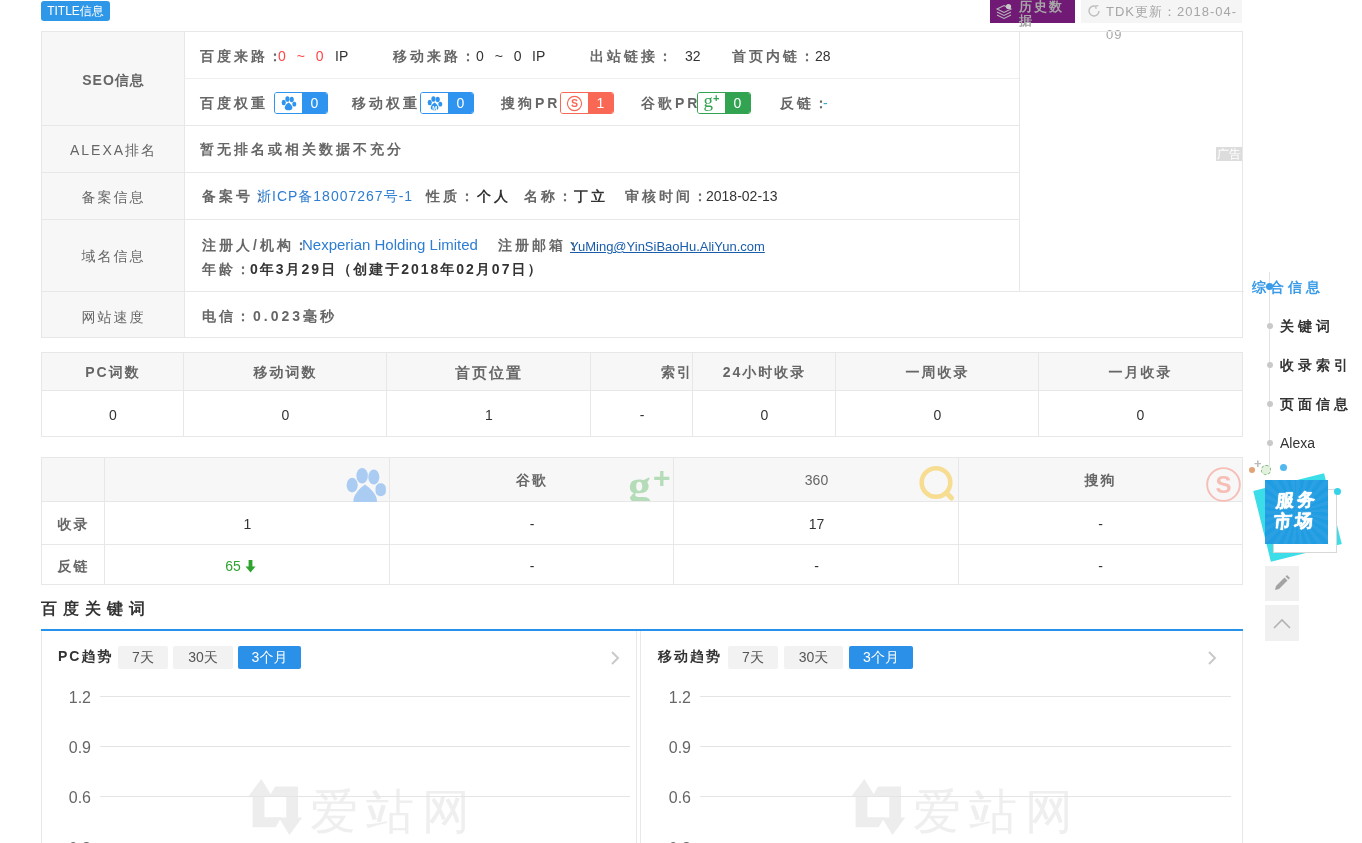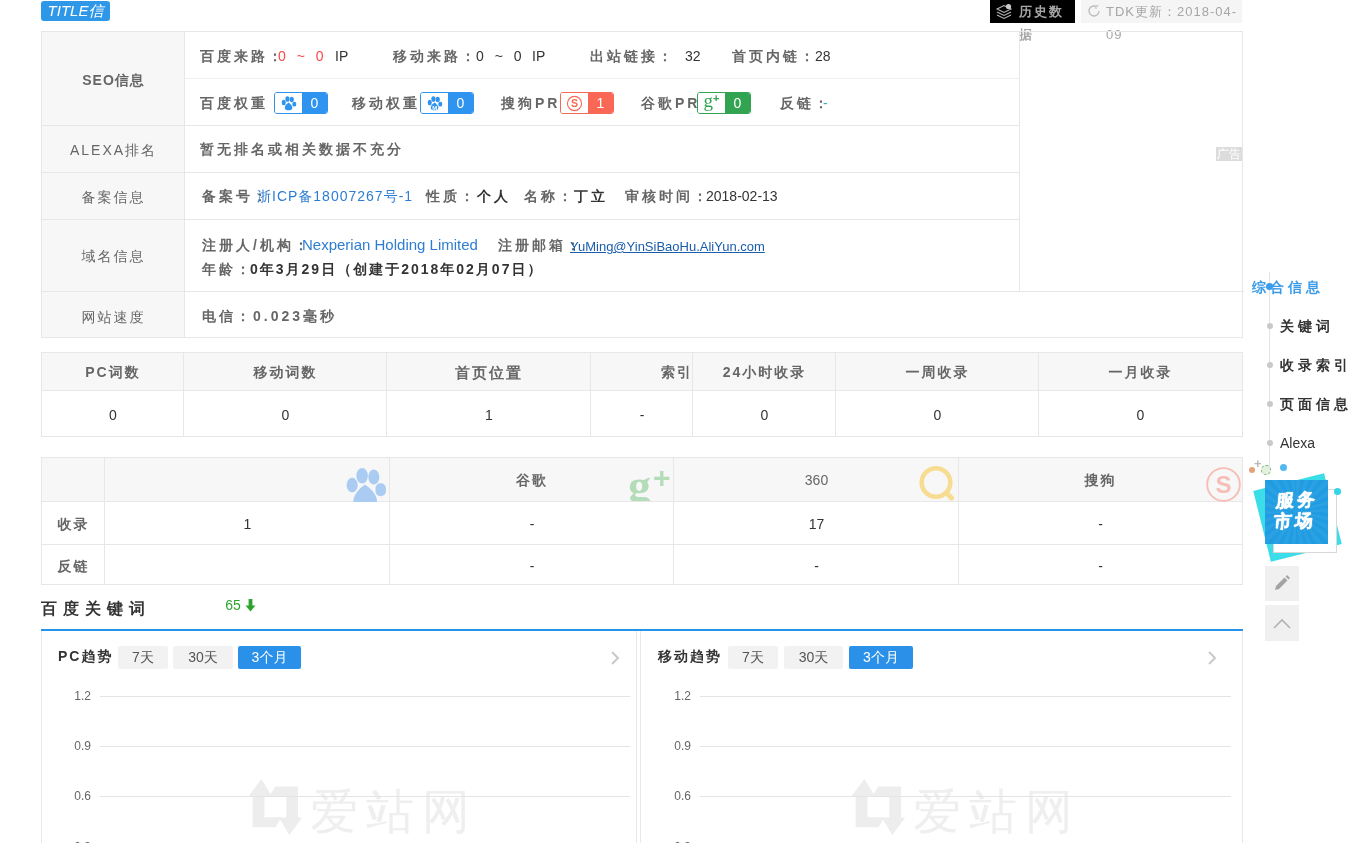--- a/index.html
+++ b/index.html
@@ -8,32 +8,32 @@
 #page { position:relative; width:1362px; height:843px; overflow:hidden; background:#fff; }
 .abs { position:absolute; }
 .lbl { color:#666; }
 .val { color:#333; }
 .pr { display:inline-flex; width:54px; height:22px; border:1px solid; border-radius:3px; overflow:hidden; }
 .pr i { flex:0 0 27px; height:20px; background:#fff; text-align:center; font-style:normal; }
 .pr i svg { vertical-align:top; margin-top:1.5px; }
 .pr b { flex:1; color:#fff; text-align:center; font-size:14px; line-height:20px; font-weight:normal; }
 .navtxt { position:absolute; font-size:14px; color:#333; letter-spacing:4px; font-weight:bold; }
 .dot { position:absolute; width:6px; height:6px; border-radius:50%; background:#c9c9c9; }
-.chart-lbl { position:absolute; font-size:12px; color:#666; width:34px; text-align:right; }
+.chart-lbl { position:absolute; font-size:16px; color:#666; width:34px; text-align:right; }
 .gline { position:absolute; height:1px; background:#e4e4e4; }
 .tbtn { position:absolute; height:23px; line-height:23px; text-align:center; font-size:14px; color:#555; background:#f2f2f2; border-radius:2px; }
 .k { letter-spacing:3px; font-weight:bold; }
 .t14 { position:absolute; font-size:14px; }
 </style>
 </head>
 <body>
 <div id="page">
 
-<div class="abs" style="left:41px;top:1px;width:69px;height:20px;background:#2f97e8;border-radius:3px;color:#fff;font-size:15px;line-height:20px;text-align:center;font-style:italic;">TITLE信息</div>
-<div class="abs" style="left:990px;top:0;width:85px;height:23px;background:#000000;color:#a6a6a6;font-size:13px;line-height:23px;">
+<div class="abs" style="left:41px;top:1px;width:69px;height:20px;background:#2f97e8;border-radius:3px;color:#fff;font-size:12px;line-height:20px;text-align:center;">TITLE信息</div>
+<div class="abs" style="left:990px;top:0;width:85px;height:23px;background:#701a75;color:#a6a6a6;font-size:13px;line-height:14px;">
   <svg class="abs" style="left:5px;top:2px" width="18" height="18" viewBox="0 0 18 18" fill="none" stroke="#b7b7b7" stroke-width="1.1">
         <path d="M2 7 L9 3.5 L16 7 L9 10.5 Z"></path>
         <path d="M2 10 L9 13.5 L16 10"></path>
         <path d="M2 13 L9 16.5 L16 13"></path>
         <circle cx="13.5" cy="4.5" r="2.6" fill="#c9c9c9" stroke="none"></circle>
       </svg>
   <span class="abs" style="left:29px;letter-spacing:2px;font-weight:bold;">历史数据</span>
 </div>
 <div class="abs" style="left:1081px;top:0;width:161px;height:23px;background:#f5f5f5;color:#a6a6a6;font-size:13px;line-height:23px;">
   <svg class="abs" style="left:6px;top:4px" width="14" height="14" viewBox="0 0 14 14" fill="none" stroke="#bdbdbd" stroke-width="1.4">
@@ -167,21 +167,21 @@
   <div class="abs" style="left:916px;top:0;width:1px;height:126px;background:#e7e7e7;"></div>
   <div class="abs lbl" style="left:348px;top:14px;width:284px;text-align:center;font-size:14px;letter-spacing:2px;font-weight:bold;">谷歌</div>
   <div class="abs lbl" style="left:632px;top:14px;width:285px;text-align:center;font-size:14px;">360</div>
   <div class="abs lbl" style="left:917px;top:14px;width:283px;text-align:center;font-size:14px;letter-spacing:2px;font-weight:bold;">搜狗</div>
   <div class="abs lbl" style="left:0;top:58px;width:63px;text-align:center;font-size:14px;letter-spacing:2px;font-weight:bold;">收录</div>
   <div class="abs lbl" style="left:0;top:100px;width:63px;text-align:center;font-size:14px;letter-spacing:2px;font-weight:bold;">反链</div>
   <div class="abs val" style="left:63px;top:58px;width:285px;text-align:center;font-size:14px;">1</div>
   <div class="abs val" style="left:348px;top:58px;width:284px;text-align:center;font-size:14px;">-</div>
   <div class="abs val" style="left:632px;top:58px;width:285px;text-align:center;font-size:14px;">17</div>
   <div class="abs val" style="left:917px;top:58px;width:283px;text-align:center;font-size:14px;">-</div>
-  <div class="abs" style="left:56px;top:100px;width:285px;text-align:center;font-size:14px;color:#2fa32f;margin-top:39px;">65 <svg width="11" height="13" viewBox="0 0 11 13" fill="#2fa32f" style="vertical-align:-2px;">
+  <div class="abs" style="left:56px;top:100px;width:285px;text-align:center;font-size:14px;color:#2fa32f;">65 <svg width="11" height="13" viewBox="0 0 11 13" fill="#2fa32f" style="vertical-align:-2px;">
           <rect x="3.6" y="0" width="3.8" height="7"></rect>
           <path d="M0.5 6.5 L10.5 6.5 L5.5 12.5 Z"></path>
         </svg></div>
   <div class="abs val" style="left:348px;top:100px;width:284px;text-align:center;font-size:14px;">-</div>
   <div class="abs val" style="left:632px;top:100px;width:285px;text-align:center;font-size:14px;">-</div>
   <div class="abs val" style="left:917px;top:100px;width:283px;text-align:center;font-size:14px;">-</div>
   <div class="abs" style="left:300px;top:7px;width:46px;height:37px;overflow:hidden;"><svg width="46" height="46" viewBox="0 0 24 24" fill="#abccf2">
           <ellipse cx="5.3" cy="10.5" rx="2.9" ry="3.8"></ellipse>
           <ellipse cx="10.5" cy="5.6" rx="3" ry="4"></ellipse>
           <ellipse cx="16.6" cy="6.3" rx="2.9" ry="3.9"></ellipse>

